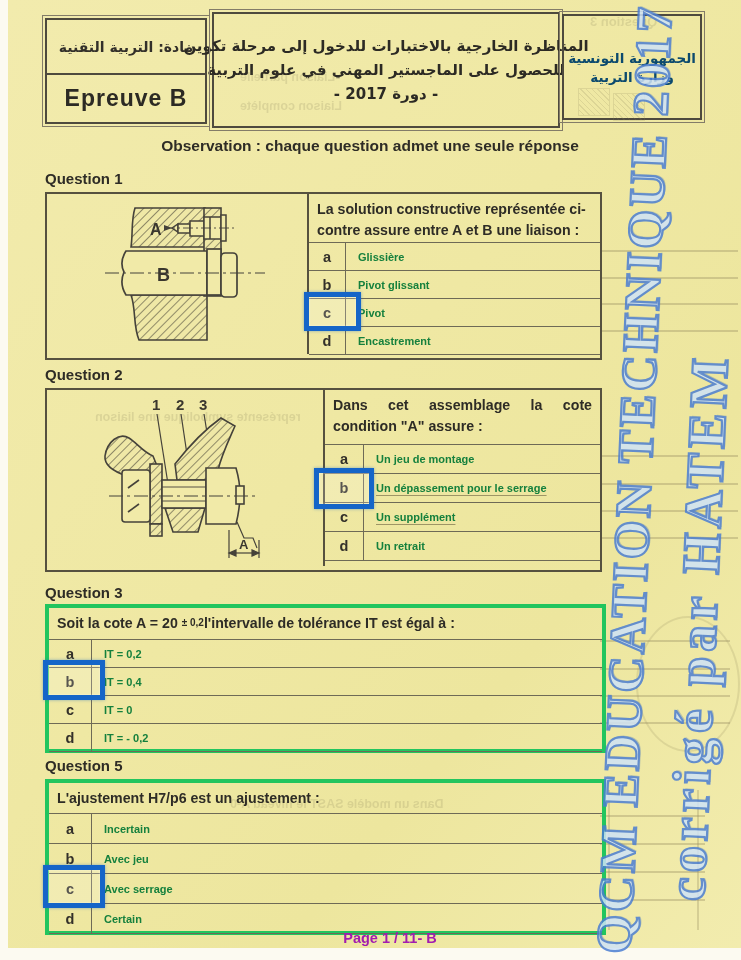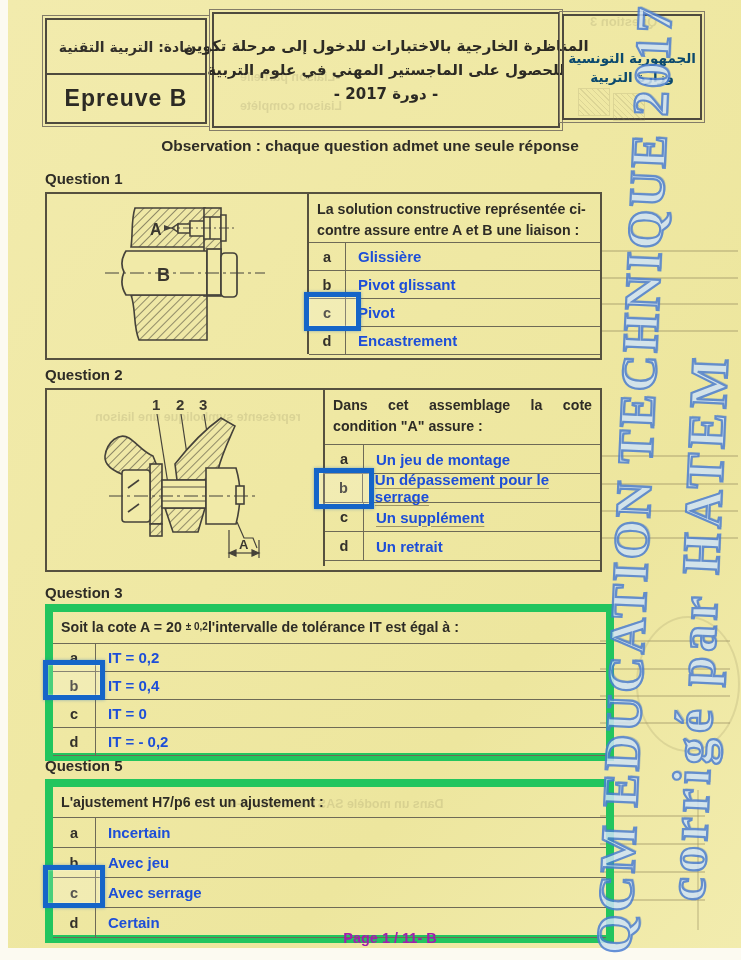--- a/index.html
+++ b/index.html
@@ -43,25 +43,25 @@
   .qbox{position:absolute;border:2px solid #56513f;z-index:3;}
   .draw{position:absolute;left:0;top:0;border-right:2px solid #56513f;}
   .opts{position:absolute;top:0;bottom:0;right:0;}
   .stem{font-weight:bold;font-size:14.2px;line-height:1.45;padding:5px 8px 0 8px;
         border-bottom:1.5px solid #6e6a56;color:#2e2c26;}
   .stem.justify{text-align:justify;}
   .row{display:flex;border-bottom:1.5px solid #6e6a56;align-items:center;}
   .row:last-child{border-bottom:1.5px solid #6e6a56;}
   .letter{display:flex;align-items:center;justify-content:center;
           border-right:1.5px solid #6e6a56;font-weight:bold;font-size:14.5px;height:100%;}
-  .opt-text{padding-left:12px;font-weight:bold;font-size:15px;color:#1d4ed8;}
+  .opt-text{padding-left:12px;font-weight:bold;font-size:11px;color:#15803d;}
   .u-note{text-decoration:underline;text-decoration-color:rgba(92,82,52,.55);
           text-decoration-thickness:1.2px;text-underline-offset:3px;}
   
-  .qtable{position:absolute;border:8px solid #22c55e;z-index:3;background:transparent;}
+  .qtable{position:absolute;border:4px solid #22c55e;z-index:3;background:transparent;}
   .qtable .stem{display:flex;align-items:center;padding-top:0;}
   sup{font-size:10px;font-weight:bold;}
   
   .answer-box{position:absolute;border:5px solid #1565c8;background:rgba(255,255,255,.18);
               box-shadow:0 0 3px rgba(21,101,200,.45), inset 0 0 2px rgba(255,255,255,.6);z-index:6;}
   
   .footer{position:absolute;left:100px;top:930px;width:580px;text-align:center;
           font-weight:bold;font-size:14.5px;color:#a21caf;z-index:3;}
   
   .wm{position:absolute;font-family:"Liberation Serif",serif;font-weight:bold;

